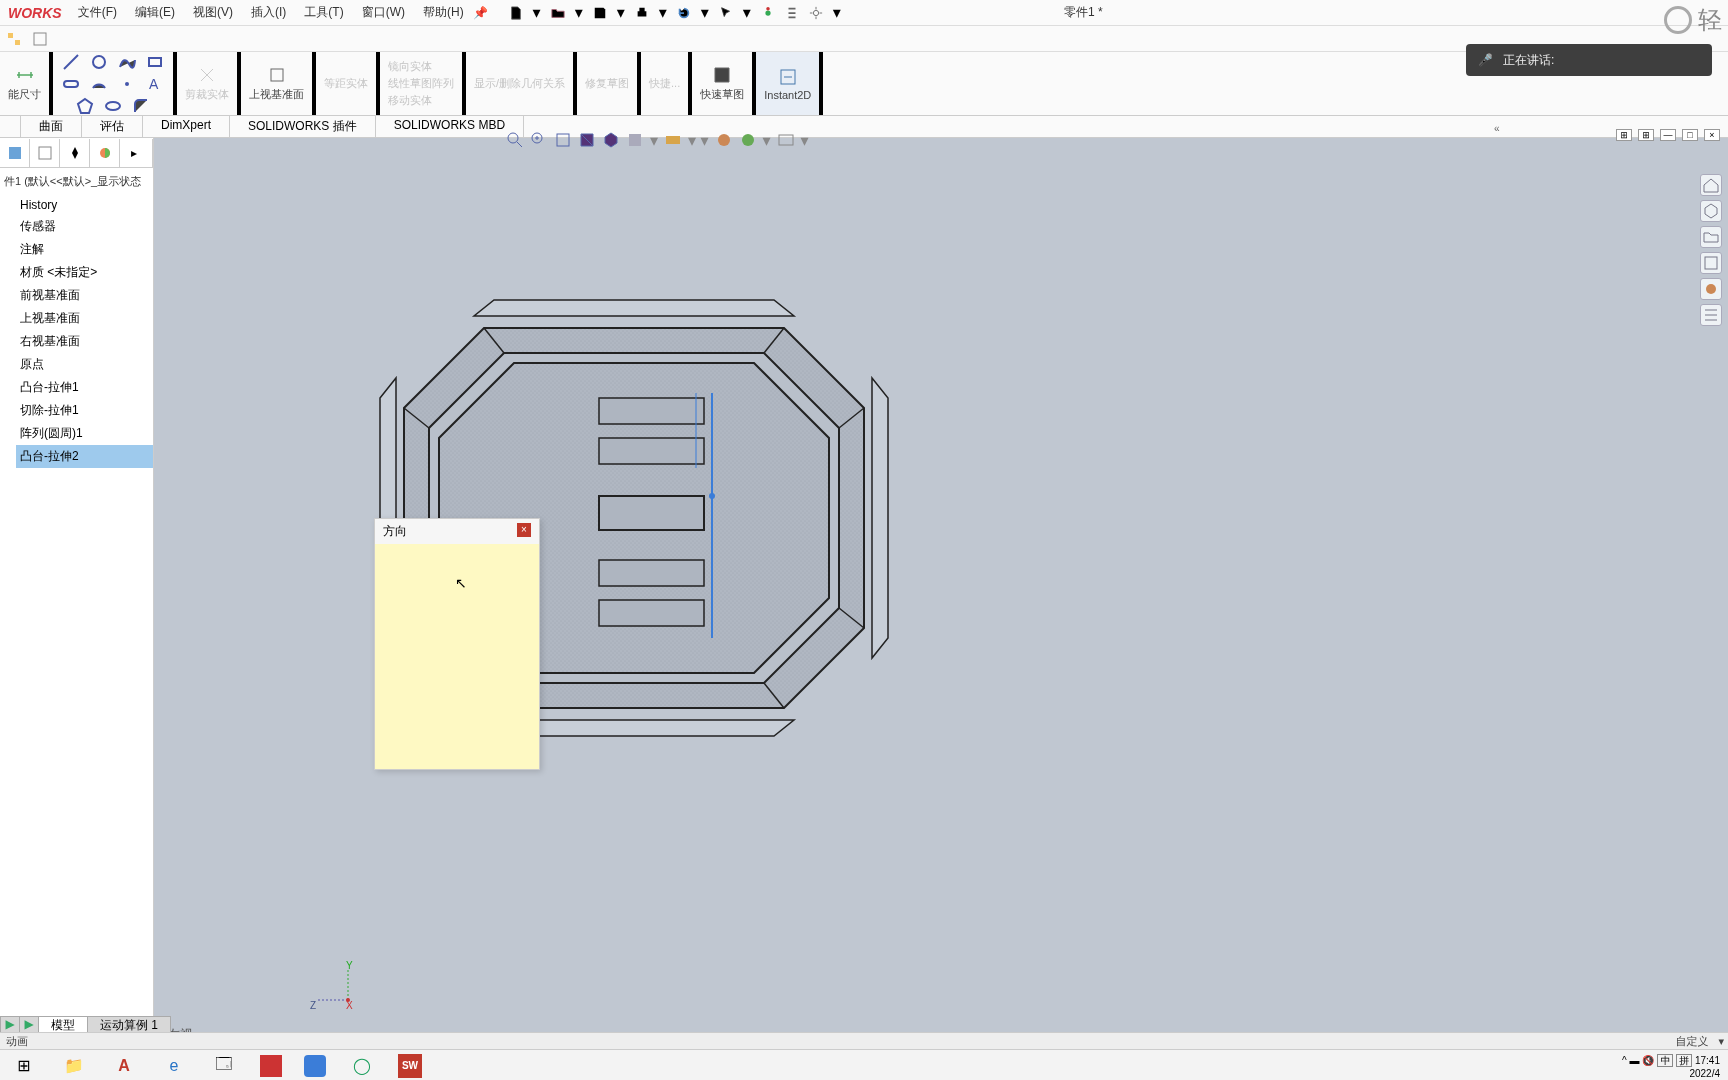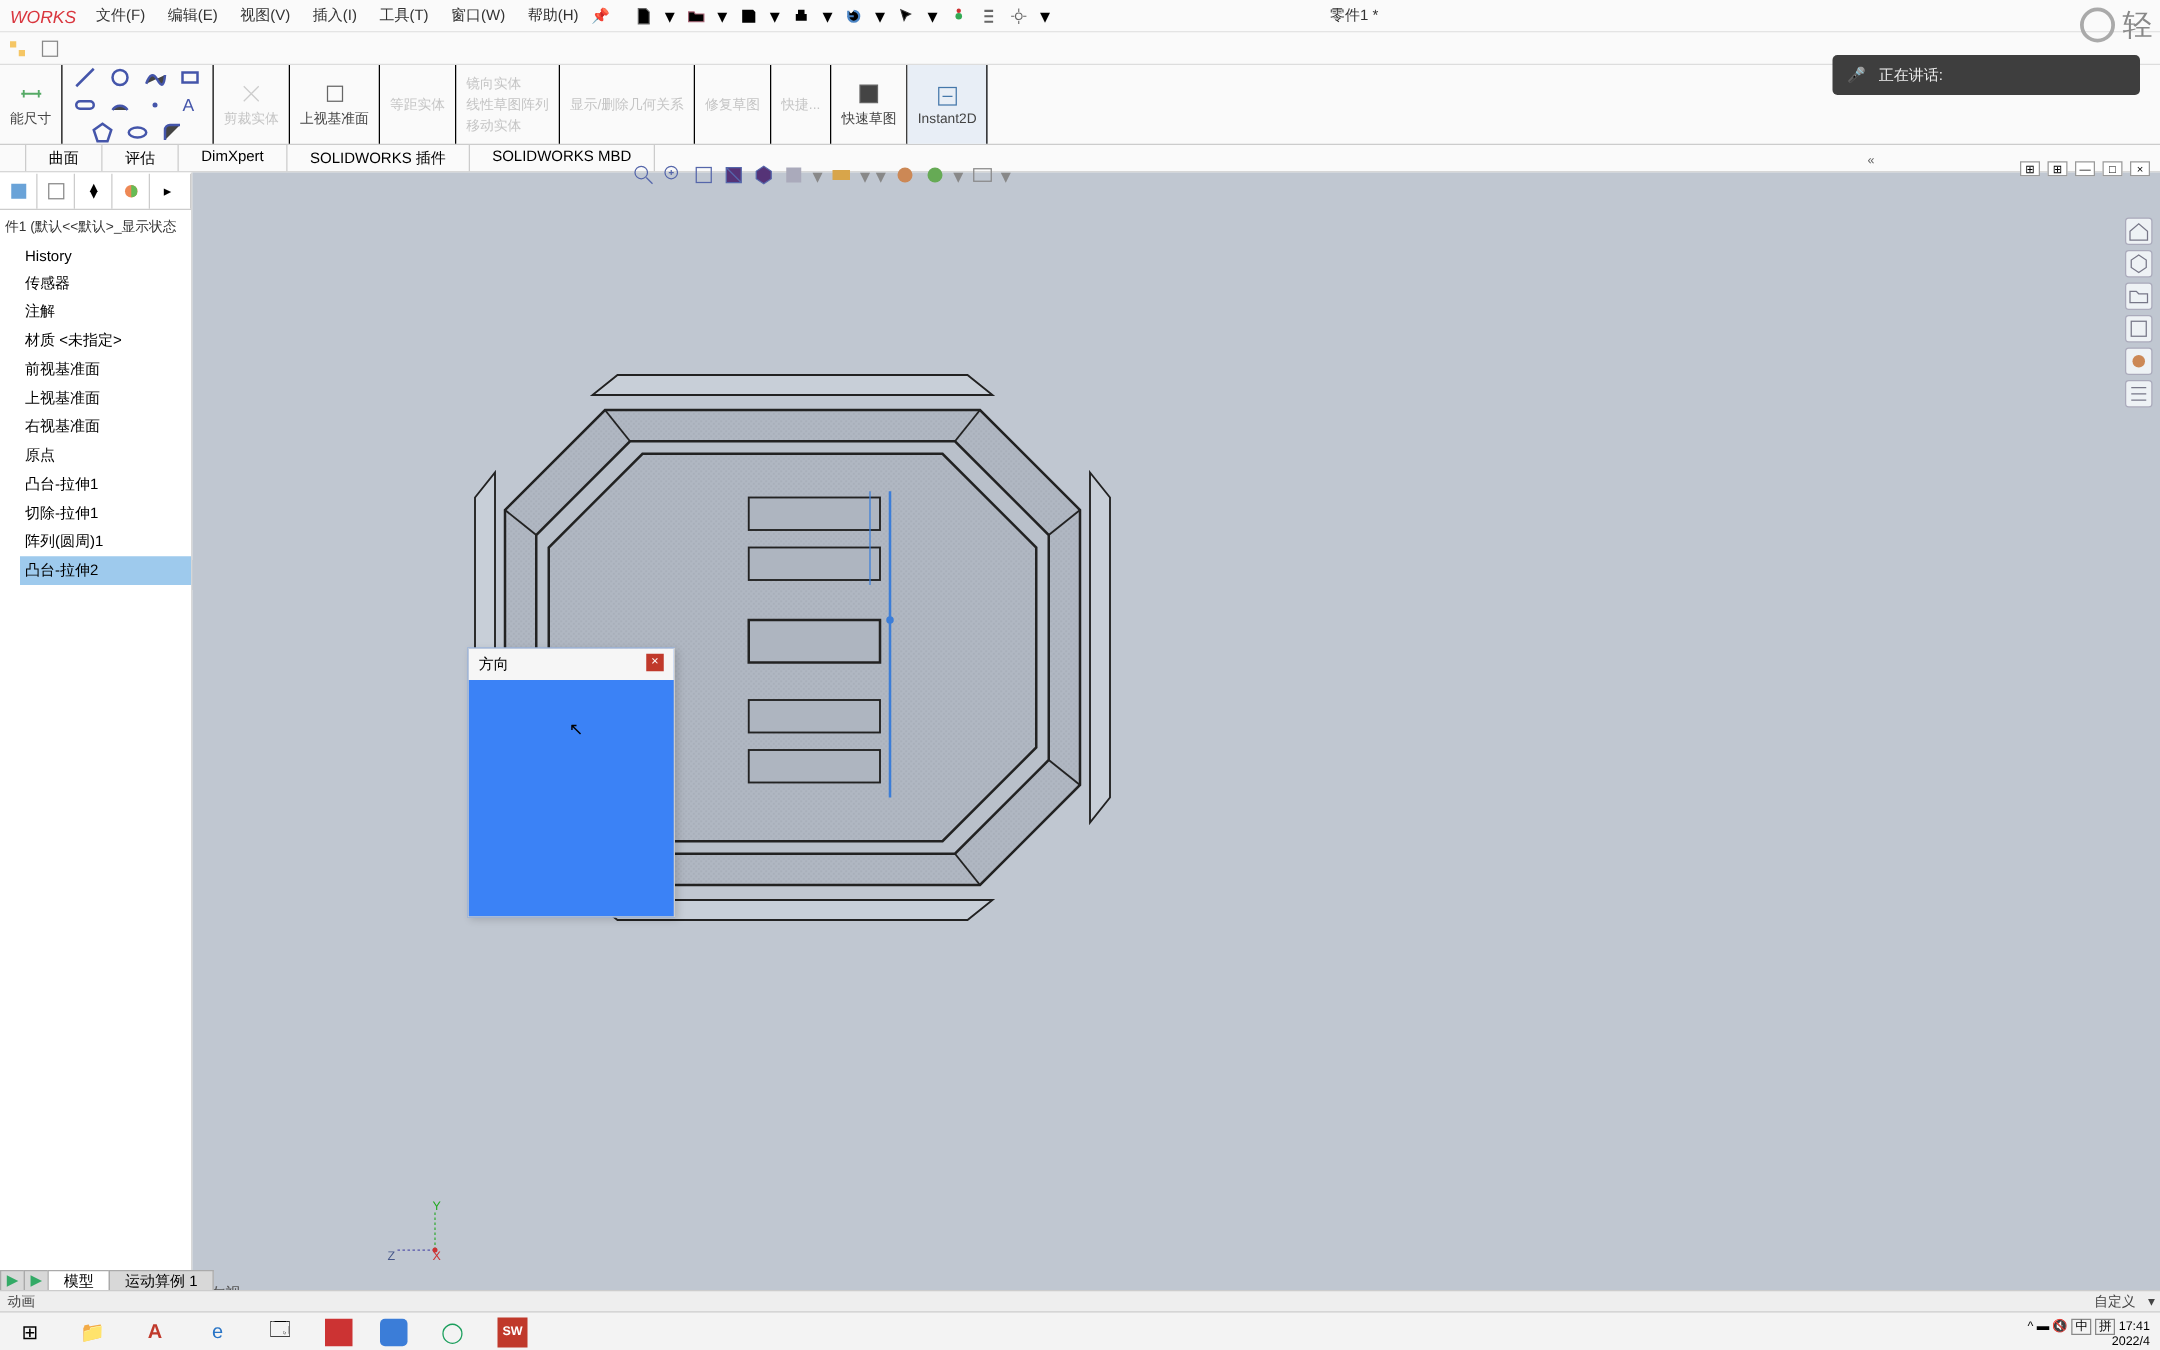--- a/index.html
+++ b/index.html
@@ -1,34 +1,34 @@
 <!DOCTYPE html>
 <html><head>
 <meta charset="utf-8">
 <style>
 * { margin: 0; padding: 0; box-sizing: border-box; font-family: "Microsoft YaHei", Arial, sans-serif; }
 body { width: 1728px; height: 1080px; background: #fff; overflow: hidden; position: relative; }
 
 .top-bar { display: flex; align-items: center; height: 26px; background: #fafafa; border-bottom: 1px solid #ddd; }
-.logo { color: #d9363e; font-weight: normal; font-style: italic; font-size: 14px; padding: 0 8px; }
+.logo { color: #d9363e; font-weight: bold; font-style: italic; font-size: 14px; padding: 0 8px; }
 .menu { display: flex; gap: 18px; font-size: 12px; color: #333; padding-left: 8px; }
 .menu span { cursor: pointer; }
 .pin-icon { color: #3b7dd8; margin: 0 10px; font-size: 12px; }
 .qat { display: flex; gap: 10px; align-items: center; padding-left: 10px; }
 .qat-ico { width: 14px; height: 14px; display: inline-block; }
 .doc-title { position: absolute; left: 50%; transform: translateX(200px); font-size: 12px; color: #333; }
 .right-cluster { position: absolute; right: 6px; top: 4px; display: flex; align-items: center; gap: 6px; }
 .big-circle { width: 28px; height: 28px; border: 3px solid #aaa; border-radius: 50%; }
 .qing { font-size: 24px; color: #888; font-weight: 300; }
 
 .second-bar { display: flex; align-items: center; height: 26px; background: #fafafa; border-bottom: 1px solid #ddd; gap: 10px; padding-left: 6px; }
 .tiny-ico { width: 16px; height: 16px; display: inline-block; }
 
 .ribbon { display: flex; height: 64px; background: #fafafa; border-bottom: 1px solid #ccc; font-size: 11px; color: #444; }
-.rib-group { border-right: 1px solid #000000; padding: 4px 8px; display: flex; flex-direction: column; justify-content: center; align-items: center; gap: 2px; min-width: 40px; }
+.rib-group { border-right: 4px solid #000000; padding: 4px 8px; display: flex; flex-direction: column; justify-content: center; align-items: center; gap: 2px; min-width: 40px; }
 .rib-group.disabled { color: #c5c5c5; }
 .rib-row { display: flex; gap: 8px; align-items: center; }
 .rib-ico { width: 20px; height: 20px; display: inline-block; }
 
 .tab-strip { display: flex; height: 22px; background: #fafafa; border-bottom: 1px solid #ccc; font-size: 12px; }
 .tab { padding: 2px 18px; border-right: 1px solid #ccc; cursor: pointer; }
 .tab.short { padding: 2px 10px; }
 
 .speaking-box { position: absolute; right: 16px; top: 44px; width: 246px; height: 32px; background: #3e3e3e; color: #eee; display: flex; align-items: center; padding: 0 12px; font-size: 12px; gap: 10px; border-radius: 4px; }
 .mic-off { color: #c55; }
@@ -49,21 +49,21 @@
 
 .side-dock { position: absolute; right: 6px; top: 36px; display: flex; flex-direction: column; gap: 4px; }
 .dock-ico { width: 22px; height: 22px; background: #eef2f5; border: 1px solid #aab; border-radius: 3px; }
 
 .triad { position: absolute; left: 160px; bottom: 50px; font-size: 10px; color: #666; }
 .triad .y { color: #2a2; position: absolute; top: -40px; left: 32px; }
 .triad .x { color: #c33; position: absolute; left: 32px; }
 .triad .z { color: #458; position: absolute; left: -4px; }
 .view-name { position: absolute; left: 8px; bottom: 6px; font-size: 13px; color: #555; }
 
-.dir-popup { position: absolute; left: 220px; top: 380px; width: 166px; height: 216px; background: #3b82f6; border: 1px solid #ccc; box-shadow: 2px 2px 6px rgba(0,0,0,0.15); }
+.dir-popup { position: absolute; left: 220px; top: 380px; width: 166px; height: 252px; background: #fef9c3; border: 1px solid #ccc; box-shadow: 2px 2px 6px rgba(0,0,0,0.15); }
 .dir-title { font-size: 12px; padding: 4px 8px; background: #f6f6f6; display: flex; justify-content: space-between; }
 .dir-close { width: 14px; height: 14px; background: #c0392b; color: #fff; font-size: 10px; text-align: center; line-height: 13px; cursor: pointer; }
 .cursor-arrow { position: absolute; left: 80px; top: 56px; font-size: 14px; }
 
 .right-panel { width: 232px; background: #fff; border-left: 1px solid #ccc; }
 .rp-title { background: #ececec; border-bottom: 1px solid #ccc; text-align: center; font-size: 12px; padding: 4px 0; }
 .rp-collapse { position: absolute; right: 222px; top: -15px; width: 12px; height: 12px; font-size: 10px; color: #666; }
 
 .bottom-tabs { position: absolute; left: 0; bottom: 18px; height: 18px; display: flex; font-size: 12px; }
 .btab { padding: 0 12px; background: #d8d8d8; border: 1px solid #aaa; border-bottom: none; margin-right: -1px; }

